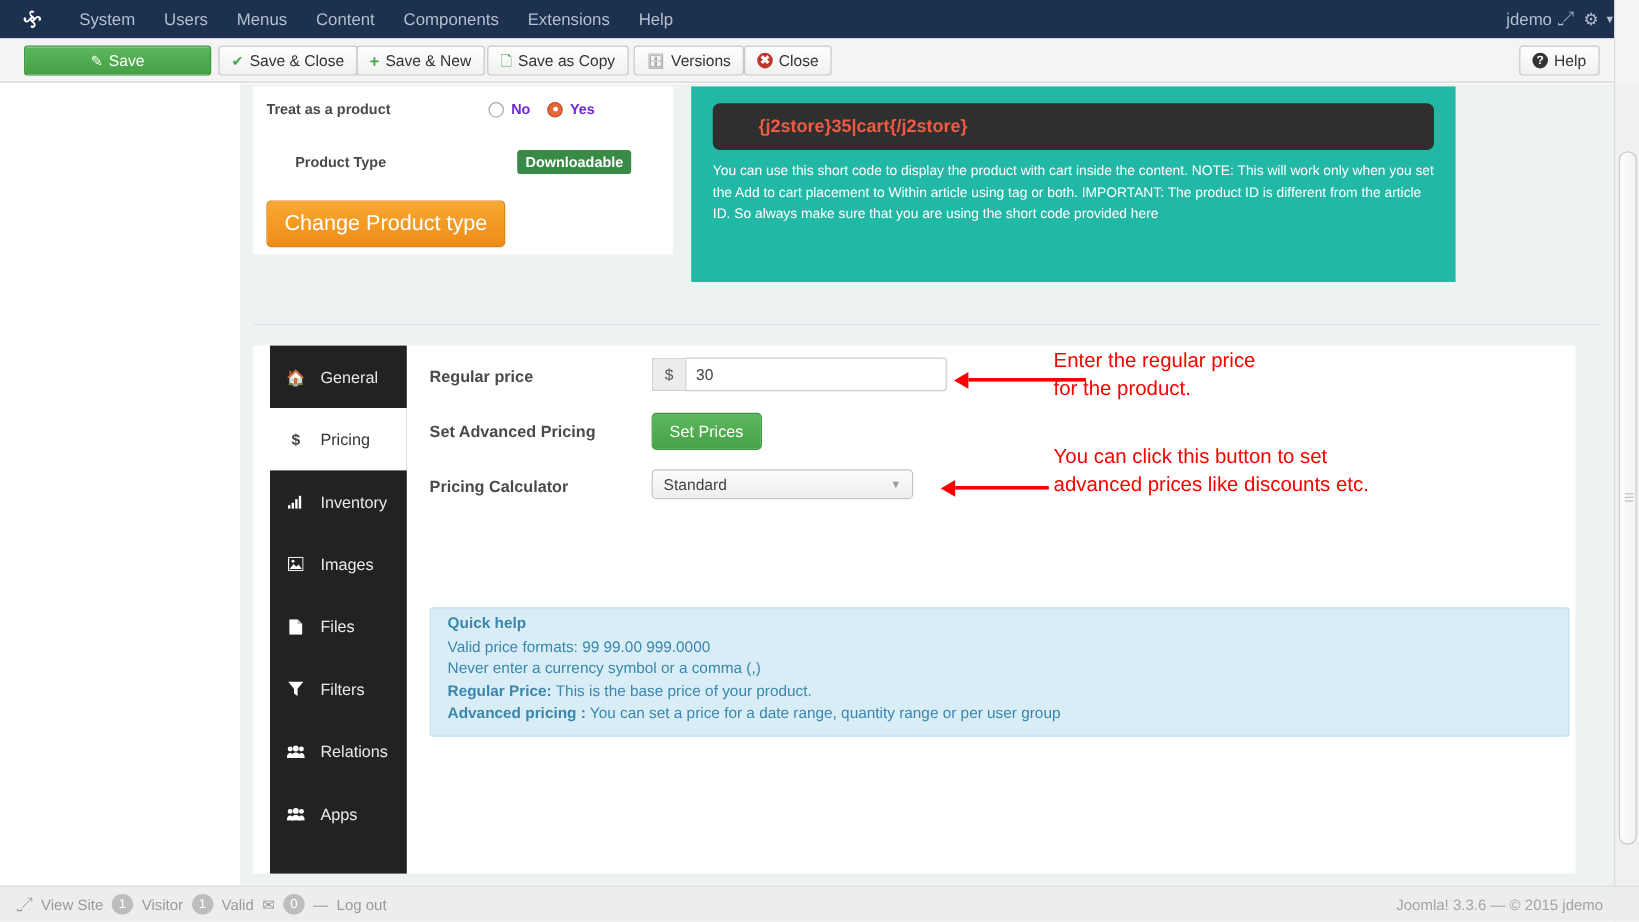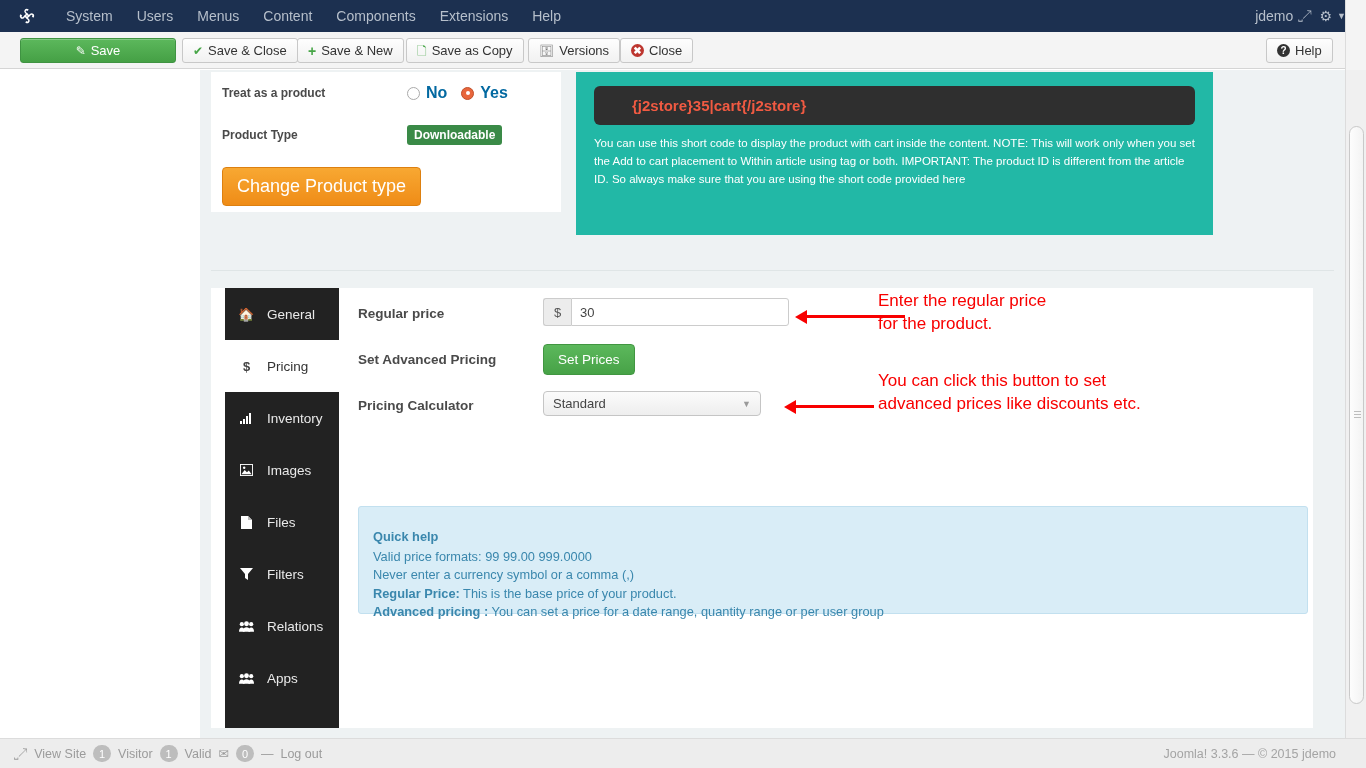--- a/index.html
+++ b/index.html
@@ -116,21 +116,21 @@
     width: 13px; height: 13px; border-radius: 50%;
     border: 1px solid #aaa; background: #fff;
     display: inline-block; position: relative;
     cursor: pointer;
   }
   .radio.checked { background: #e8663c; border-color: #c1502a; }
   .radio.checked::after {
     content: ""; position: absolute; left: 3.5px; top: 3.5px;
     width: 4px; height: 4px; border-radius: 50%; background: #fff;
   }
-  .radio-text { font-weight: bold; color: #0369a1; font-size: 16px; }
+  .radio-text { font-weight: bold; color: #6d28d9; font-size: 12px; }
 
   .badge-green {
     background: #3a8a47; color: #fff; font-weight: bold;
     font-size: 12px; border-radius: 3px; padding: 3px 7px;
     display: inline-block;
   }
   .btn-orange {
     background: linear-gradient(to bottom,#f8a832,#ef8c17);
     border: 1px solid #dd8010;
     border-radius: 4px;
@@ -239,21 +239,21 @@
   .select-box .caret {
     margin-left: auto; color: #9a9a9a; font-size: 9px;
   }
 
   
   #quick-help {
     position: absolute; left: 147px; top: 218px;
     width: 950px; height: 108px;
     background: #d9edf7; border: 1px solid #c2e0ef;
     border-radius: 3px;
-    padding: 21px 14px;
+    padding: 3px 14px;
     color: #3a87ad; font-size: 12.8px; line-height: 1.45;
   }
   #quick-help .qh-title { font-weight: bold; margin-bottom: 1px; }
   #quick-help b { font-weight: bold; }
 
   
   .annot-text {
     position: absolute; color: #f80000; font-size: 17px;
     line-height: 1.35; white-space: pre;
   }
@@ -389,21 +389,21 @@
     <div class="field-row" style="left:11px; top:12px;">
       <span class="field-label" style="width:185px;">Treat as a product</span>
       <span class="radio-group">
         <span class="radio"></span>
         <span class="radio-text">No</span>
         <span class="radio checked" style="margin-left:8px;"></span>
         <span class="radio-text">Yes</span>
       </span>
     </div>
     <div class="field-row" style="left:11px; top:53px;">
-      <span class="field-label" style="width:185px;">Product Type</span>
+      <span class="field-label" style="width:185px;margin-left:24px;">Product Type</span>
       <span class="badge-green">Downloadable</span>
     </div>
     <div style="position:absolute; left:11px; top:95px;">
       <span class="btn-orange">Change Product type</span>
     </div>
   </div>
 
   <div id="shortcode-panel">
     <div class="code-box">
       <span>{j2store}35|cart{/j2store}</span>

